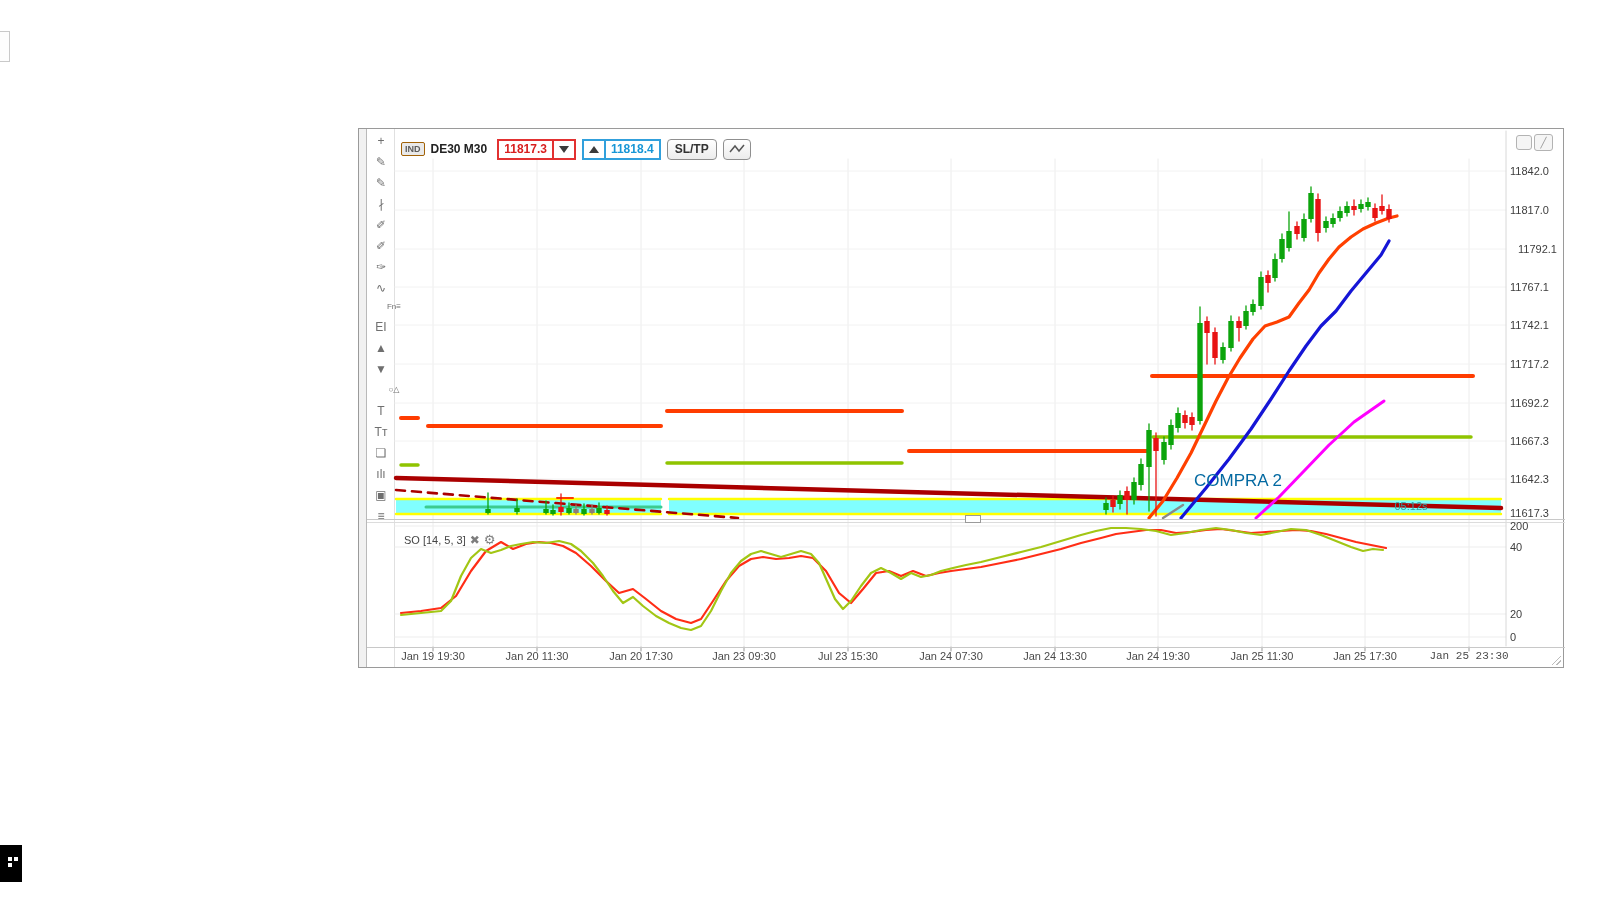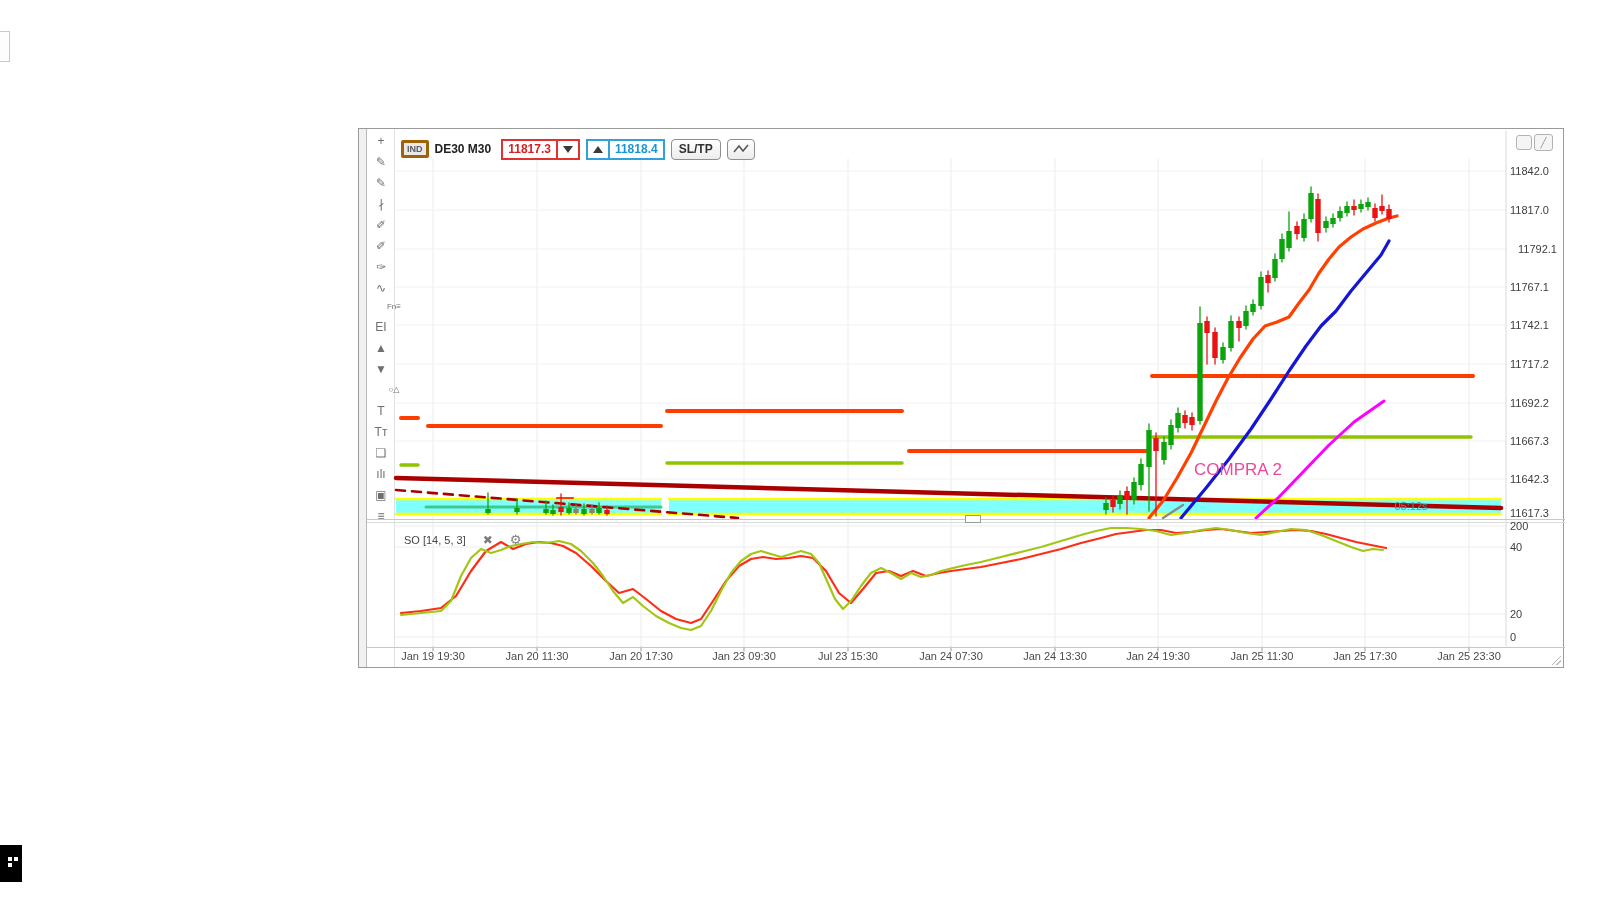--- a/index.html
+++ b/index.html
@@ -11,21 +11,21 @@
   #taskbar-logo{left:0;top:845px;width:22px;height:37px;background:#000;}
   #taskbar-logo span{position:absolute;width:4px;height:4px;background:#fff;}
   
   #win{left:358px;top:128px;width:1206px;height:540px;background:#fff;border:1px solid #9a9a9a;box-sizing:border-box;}
   #left-strip{left:0;top:0;width:8px;height:538px;background:#f1f1f1;border-right:1px solid #b9b9b9;box-sizing:border-box;}
   #toolbar{left:8px;top:0;width:28px;height:538px;background:#fff;border-right:1px solid #e0e0e0;box-sizing:border-box;}
   .tbi{position:absolute;left:0;width:28px;height:18px;text-align:center;font-size:12px;line-height:16px;color:#6f6f6f;cursor:pointer;}
   .tbi.small{font-size:8px;letter-spacing:0;padding-left:13px;}
   
   #header{left:42px;top:8px;height:24px;display:flex;align-items:center;gap:6px;}
-  #ind-badge{background:#e9e9e9;border:3px solid #a16207;border-radius:2px;font-size:9px;font-weight:bold;color:#5c5c5c;padding:1px 3px;}
+  #ind-badge{background:#e9e9e9;border:1px solid #a16207;border-radius:2px;font-size:9px;font-weight:bold;color:#5c5c5c;padding:1px 3px;}
   #symbol{font-size:12px;font-weight:bold;color:#222;padding-right:4px;}
   .pricebox{display:flex;align-items:stretch;height:17px;background:#fff;font-size:12px;font-weight:bold;cursor:pointer;}
   #sell-box{border:2px solid #e23131;color:#d81f1f;}
   #sell-box .px{padding:0 5px;line-height:17px;}
   #sell-box .tri{width:20px;border-left:2px solid #e23131;display:flex;align-items:center;justify-content:center;}
   #buy-box{border:2px solid #31a0dc;color:#1796d6;}
   #buy-box .px{padding:0 5px;line-height:17px;}
   #buy-box .tri{width:20px;border-right:2px solid #31a0dc;display:flex;align-items:center;justify-content:center;}
   .tri-down{width:0;height:0;border-left:5px solid transparent;border-right:5px solid transparent;border-top:7px solid #3a3a3a;}
   .tri-up{width:0;height:0;border-left:5px solid transparent;border-right:5px solid transparent;border-bottom:7px solid #3a3a3a;}
@@ -35,25 +35,25 @@
   .winbtn{background:#f5f5f5;border:1px solid #b3b3b3;border-radius:3px;cursor:pointer;color:#9a9a9a;
           font-size:10px;line-height:13px;text-align:center;}
   
   .plabel{position:absolute;left:1151px;font-size:11px;color:#3d3d3d;white-space:nowrap;}
   .tlabel{position:absolute;top:521px;width:86px;text-align:center;font-size:11px;color:#4a4a4a;white-space:nowrap;}
   #divider1{left:8px;top:390px;width:1198px;height:1px;background:#c8c8c8;}
   #divider2{left:8px;top:393px;width:1198px;height:1px;background:#dcdcdc;}
   #axis-bottom-line{left:8px;top:518px;width:1198px;height:1px;background:#c8c8c8;}
   #divider-handle{left:606px;top:386px;width:16px;height:8px;background:#fff;border:1px solid #9a9a9a;box-sizing:border-box;}
   
-  #so-row{left:45px;top:403px;display:flex;align-items:center;gap:17px;font-size:11px;color:#454545;}
+  #so-row{left:45px;top:403px;display:flex;align-items:center;gap:4px;font-size:11px;color:#454545;}
   #so-close{color:#7d7d7d;font-weight:bold;font-size:12px;cursor:pointer;}
   #so-wrench{color:#7d7d7d;font-size:13px;cursor:pointer;}
   #timer{left:1015px;top:371px;width:74px;text-align:center;font-size:11px;color:#2fa0a0;}
-  #compra{left:835px;top:331px;font-size:17px;color:#ec4899;}
+  #compra{left:835px;top:342px;font-size:17px;color:#0369a1;}
   #resize-grip{left:1193px;top:527px;width:9px;height:9px;
      background:linear-gradient(135deg,transparent 45%,#bbb 45%,#bbb 55%,transparent 55%,transparent 70%,#bbb 70%,#bbb 80%,transparent 80%);}
 </style>
 </head>
 <body>
 
 <div class="abs" id="panel-sliver"></div>
 
 <div class="abs" id="taskbar-logo">
   <span style="left:8px;top:12px"></span>
@@ -311,14 +311,14 @@
     <div class="tlabel" style="left: 31px;">Jan 19 19:30</div>
     <div class="tlabel" style="left: 135px;">Jan 20 11:30</div>
     <div class="tlabel" style="left: 239px;">Jan 20 17:30</div>
     <div class="tlabel" style="left: 342px;">Jan 23 09:30</div>
     <div class="tlabel" style="left: 446px;">Jul 23 15:30</div>
     <div class="tlabel" style="left: 549px;">Jan 24 07:30</div>
     <div class="tlabel" style="left: 653px;">Jan 24 13:30</div>
     <div class="tlabel" style="left: 756px;">Jan 24 19:30</div>
     <div class="tlabel" style="left: 860px;">Jan 25 11:30</div>
     <div class="tlabel" style="left: 963px;">Jan 25 17:30</div>
-    <div class="tlabel" style="left: 1067px;">Jan 25 23:30</div>
+    <div class="tlabel" style="left: 1067px; font-family: Liberation Mono, monospace;">Jan 25 23:30</div>
   </div>
 
 </body></html>

